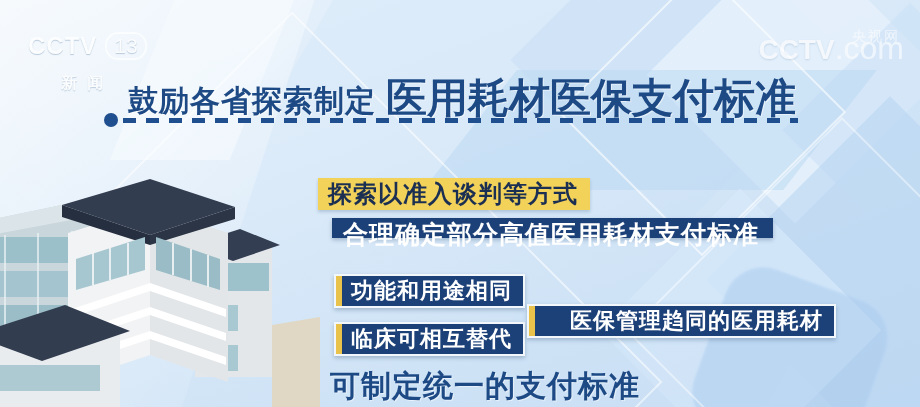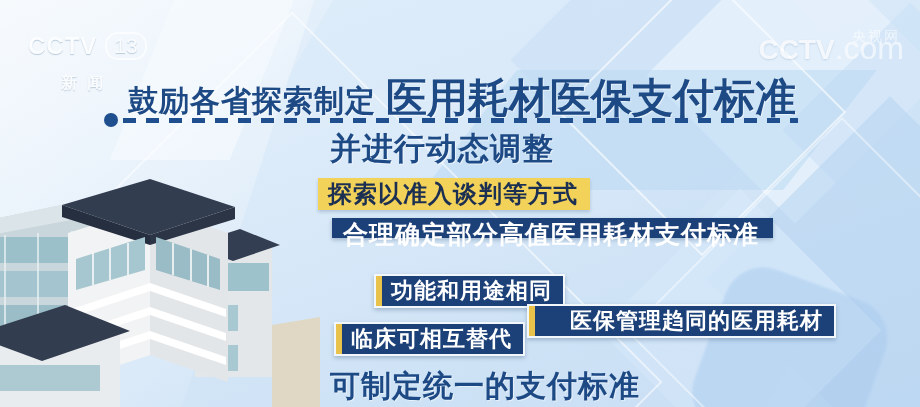--- a/index.html
+++ b/index.html
@@ -107,21 +107,21 @@
   .band-navy .txt{font-size:25px;font-weight:700;color:#ffffff;
       padding:0 14px 0 11px;letter-spacing:1px;}
 
   .chip{position:absolute;display:flex;align-items:center;box-sizing:border-box;
       height:34px;background:#1c4078;border:2px solid #f2f7fc;
       box-shadow:0 2px 4px rgba(40,70,110,.3);}
   .chip .bar{flex:0 0 auto;align-self:stretch;width:6px;background:#e8c24a;}
   .chip .txt{font-size:22px;font-weight:700;color:#ffffff;white-space:nowrap;
       padding:0 11px 0 9px;letter-spacing:1px;}
 
-  .chip-a{left:334px;top:274px;margin-left:40px;}
+  .chip-a{left:334px;top:274px;}
   .chip-b{left:527px;top:274px;}
   .chip-c{left:334px;top:322px;}
   .chip-d{left:527px;top:304px;gap:26px;}
 
   .foot-line{position:absolute;left:330px;top:366px;font-size:30px;font-weight:700;
       color:#1d4a85;letter-spacing:1px;
       text-shadow:1px 1px 0 rgba(255,255,255,.5);}
 </style>
 </head>
 <body>
@@ -215,21 +215,20 @@
   <div class="head-row">
     <span class="head-small">鼓励各省探索制定</span>
     <span class="head-big">医用耗材医保支付标准</span>
   </div>
 
   <div class="dotline">
     <span class="dot-bullet"></span>
     <span class="dot-dashes"></span>
   </div>
 
-  <div class="head-line2">并进行动态调整</div>
 
   <div class="band band-yellow">
     <span class="bar"></span>
     <span class="txt">探索以准入谈判等方式</span>
   </div>
 
   <div class="band band-navy">
     <span class="bar"></span>
     <span class="txt">合理确定部分高值医用耗材支付标准</span>
   </div>

